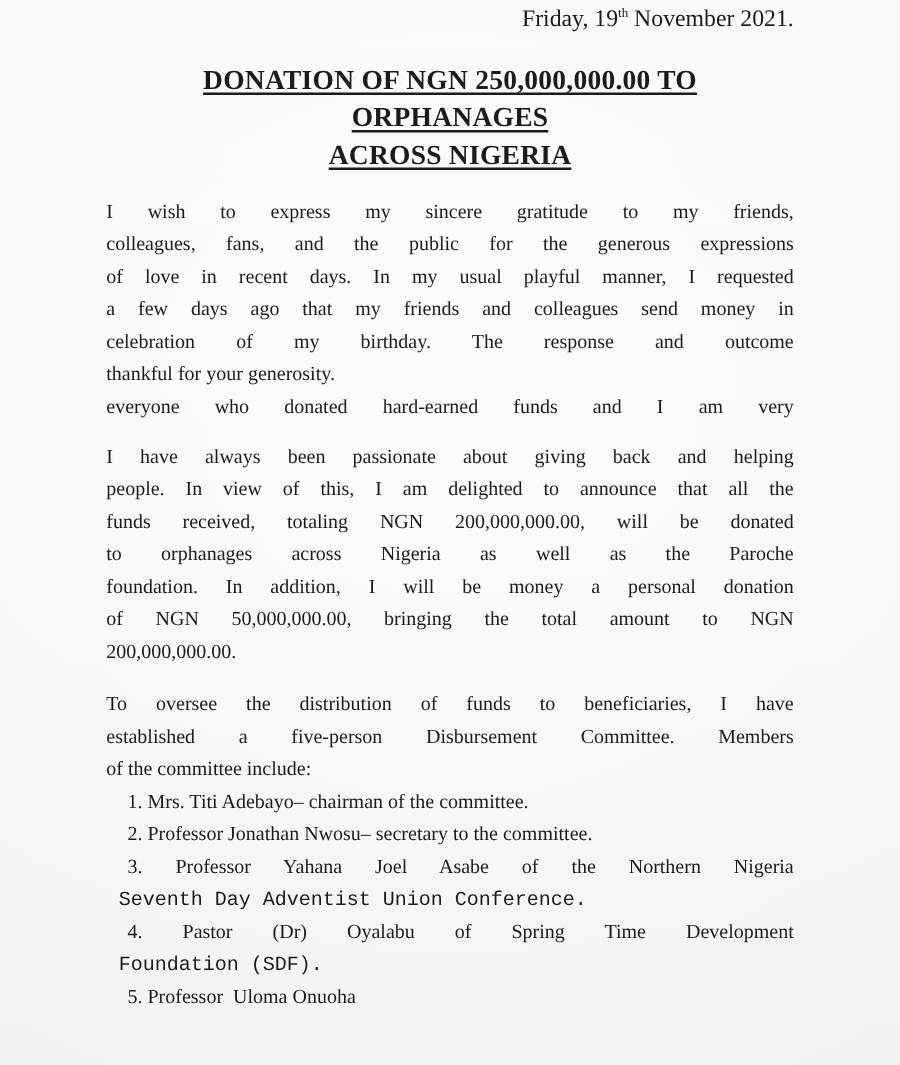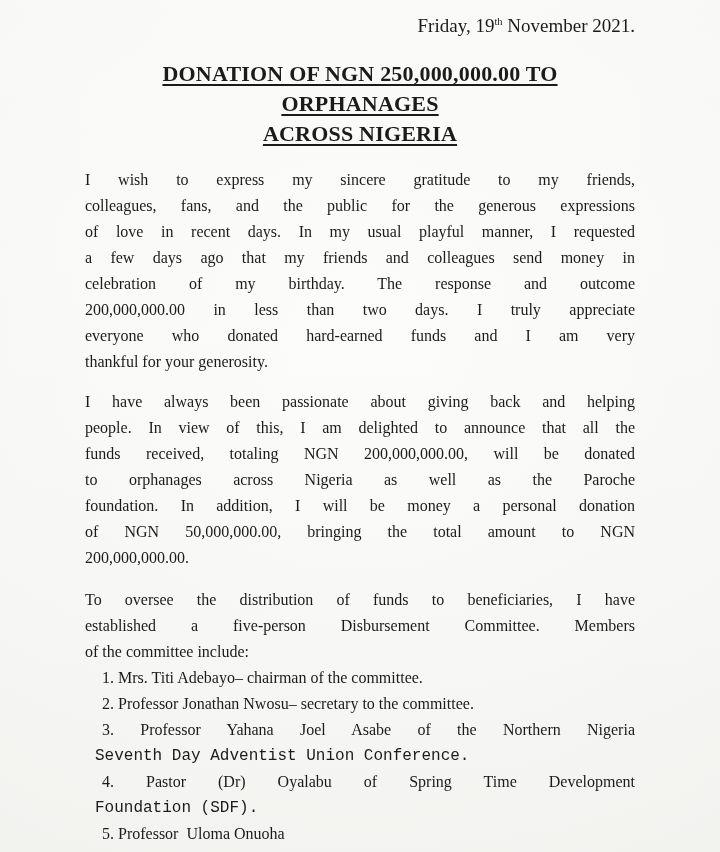--- a/index.html
+++ b/index.html
@@ -6,21 +6,21 @@
     margin: 0;
     padding: 0;
     background: #e9e9e7;
   }
   .sheet {
     position: relative;
     width: 720px;
     height: 852px;
     margin: 0 auto;
     box-sizing: border-box;
-    padding: 12px 85px 0 85px;
+    padding: 2px 85px 0 85px;
     overflow: hidden;
     background:
       radial-gradient(ellipse 120% 90% at 50% 40%, rgba(255,255,255,0.6), rgba(0,0,0,0.02)),
       linear-gradient(180deg, var(--paper, #fafaf8) 0%, #f4f4f1 100%);
     color: var(--ink, #1b1b1b);
     font-family: "Liberation Serif", "DejaVu Serif", serif;
     -webkit-font-smoothing: antialiased;
   }
   .date-line {
     text-align: right;
@@ -77,23 +77,22 @@
     <div><span class="tline">DONATION OF NGN 250,000,000.00 TO ORPHANAGES</span></div>
     <div><span class="tline">ACROSS NIGERIA</span></div>
   </div>
 
   <div class="para para-1">
       <div class="line">I wish to express my sincere gratitude to my friends,</div>
       <div class="line">colleagues, fans, and the public for the generous expressions</div>
       <div class="line">of love in recent days. In my usual playful manner, I requested</div>
       <div class="line">a few days ago that my friends and colleagues send money in</div>
       <div class="line">celebration of my birthday. The response and outcome</div>
-      <div class="line">200,000,000.00 in less than two days. I truly appreciate</div>
+      <div class="line last">thankful for your generosity.</div>
       <div class="line">everyone who donated hard-earned funds and I am very</div>
-      <div class="line last">thankful for your generosity.</div>
     </div>
 
   <div class="para para-2">
       <div class="line">I have always been passionate about giving back and helping</div>
       <div class="line">people. In view of this, I am delighted to announce that all the</div>
       <div class="line">funds received, totaling NGN 200,000,000.00, will be donated</div>
       <div class="line">to orphanages across Nigeria as well as the Paroche</div>
       <div class="line">foundation. In addition, I will be money a personal donation</div>
       <div class="line">of NGN 50,000,000.00, bringing the total amount to NGN</div>
       <div class="line last">200,000,000.00.</div>

